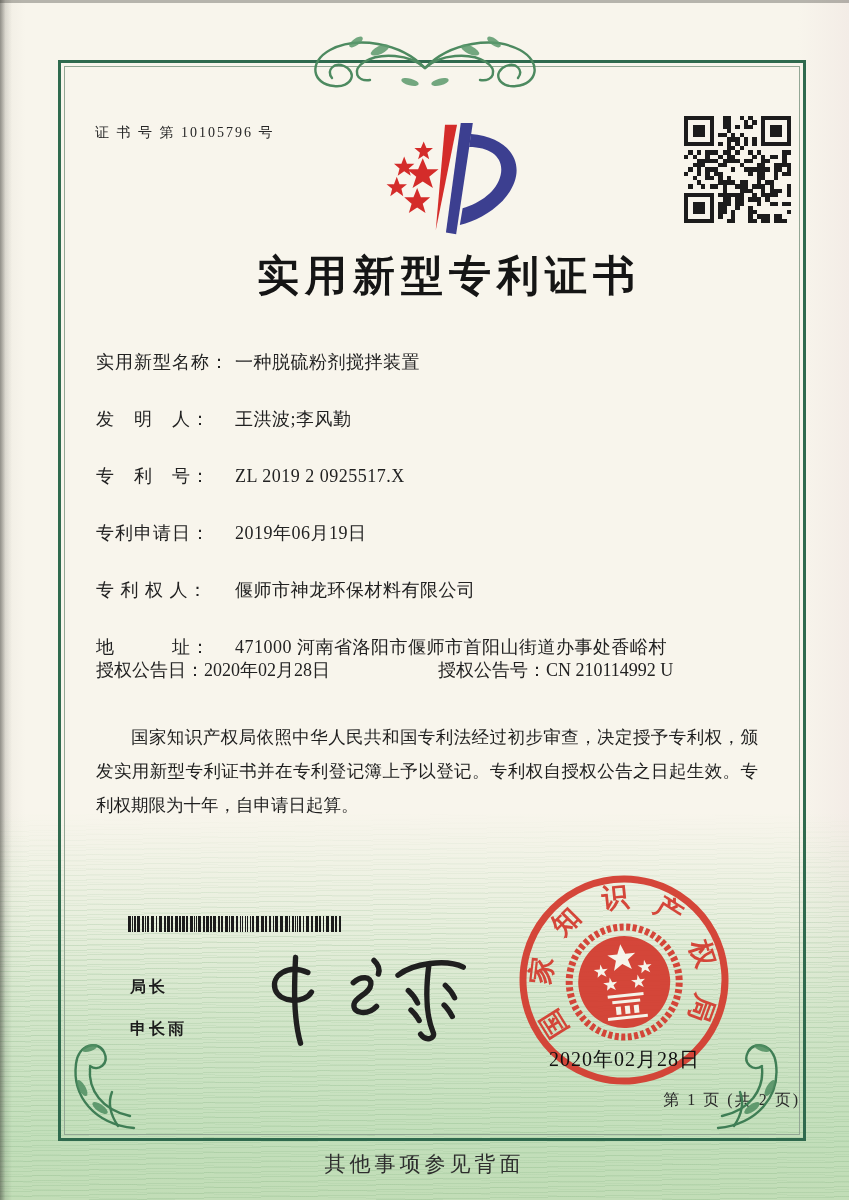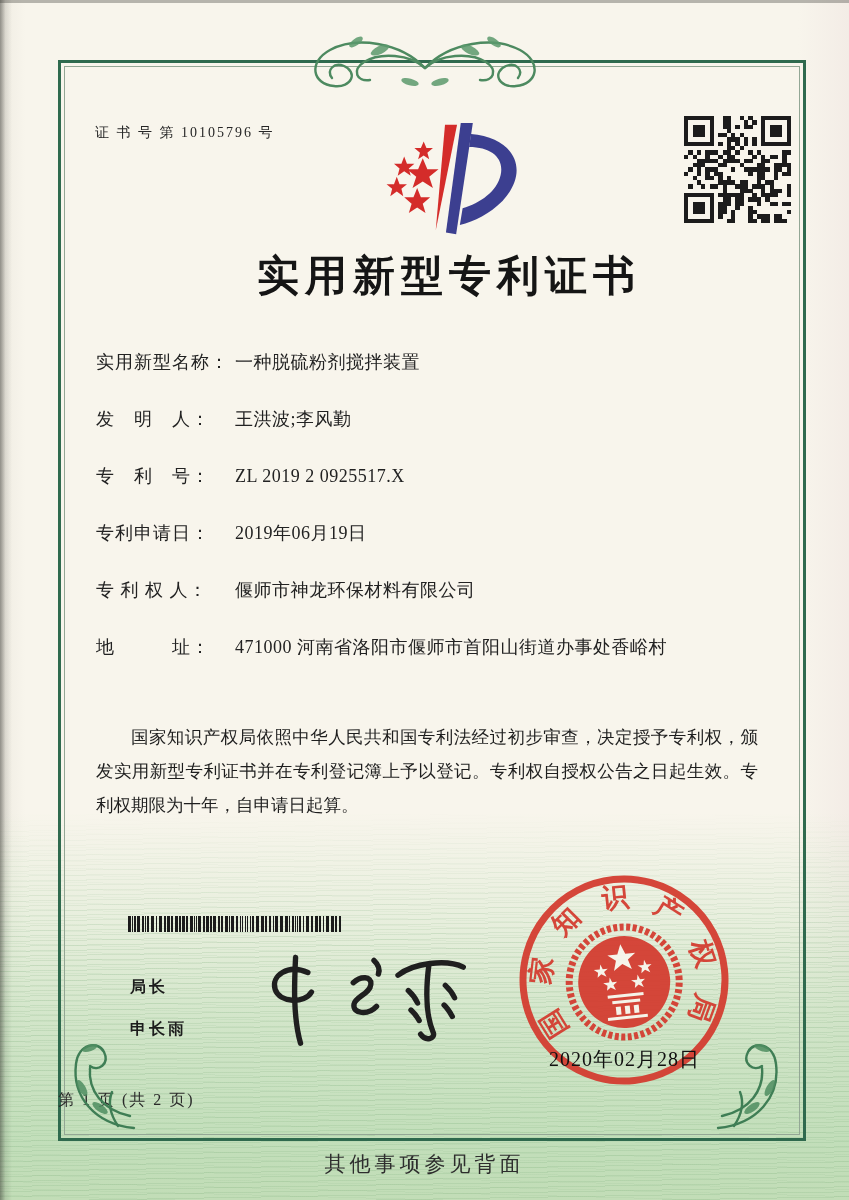--- a/index.html
+++ b/index.html
@@ -54,21 +54,21 @@
 
   .barcode{position:absolute;left:128px;top:916px;}
 
   .officer{position:absolute;left:130px;top:966px;font-size:16px;color:#1d1d1d;letter-spacing:3px;line-height:42px;font-weight:bold;}
   .signature{position:absolute;left:252px;top:942px;transform:rotate(-2deg);}
 
   .seal{position:absolute;left:514px;top:870px;opacity:.93;}
   .seal-date{position:absolute;left:522px;top:1046px;width:205px;text-align:center;
     font-size:20px;color:#111;letter-spacing:1px;white-space:nowrap;}
 
-  .page-note{position:absolute;left:58px;top:1090px;width:742px;text-align:left;
+  .page-note{position:absolute;left:58px;top:1090px;width:742px;text-align:right;
     font-size:16px;color:#2a2a2a;letter-spacing:2px;}
   .back-note{position:absolute;left:0;top:1150px;width:849px;text-align:center;
     font-size:21px;color:#2d2d2d;letter-spacing:4px;}
 
   .ornament-top{position:absolute;left:260px;top:28px;z-index:4;}
   .corner-bl{position:absolute;left:60px;top:1030px;z-index:4;}
   .corner-br{position:absolute;left:712px;top:1030px;z-index:4;transform:scaleX(-1);}
 </style>
 </head>
 <body>
@@ -452,20 +452,28 @@
     <div class="fields" id="fields">
 
     <div class="field-row"><span class="flabel">实用新型名称：</span><span class="fvalue">一种脱硫粉剂搅拌装置</span></div>
         <div class="field-row"><span class="flabel">发　明　人：</span><span class="fvalue">王洪波;李风勤</span></div>
         <div class="field-row"><span class="flabel">专　利　号：</span><span class="fvalue">ZL 2019 2 0925517.X</span></div>
         <div class="field-row"><span class="flabel">专利申请日：</span><span class="fvalue">2019年06月19日</span></div>
         <div class="field-row"><span class="flabel">专 利 权 人：</span><span class="fvalue">偃师市神龙环保材料有限公司</span></div>
         <div class="field-row"><span class="flabel">地　　　址：</span><span class="fvalue">471000 河南省洛阳市偃师市首阳山街道办事处香峪村</span></div>
       </div>
 
+    <div class="grant-row" style="position:absolute;left:96px;top:658px;width:662px;">
+      <div class="grant-cell1">
+        <span>授权公告日：</span><span>2020年02月28日</span>
+      </div>
+      <div class="grant-cell2">
+        <span>授权公告号：</span><span>CN 210114992 U</span>
+      </div>
+    </div>
 
     <div class="paragraphs">
       <p>国家知识产权局依照中华人民共和国专利法经过初步审查，决定授予专利权，颁发实用新型专利证书并在专利登记簿上予以登记。专利权自授权公告之日起生效。专利权期限为十年，自申请日起算。</p>
     </div>
 
     <svg class="barcode" id="barcode" width="218" height="16" viewBox="0 0 218 16" shape-rendering="crispEdges">
         <rect x="0" y="0" width="3" height="16" fill="#1b1b1b"></rect>
         <rect x="4" y="0" width="1" height="16" fill="#1b1b1b"></rect>
         <rect x="6" y="0" width="2" height="16" fill="#1b1b1b"></rect>
         <rect x="9" y="0" width="3" height="16" fill="#1b1b1b"></rect>

